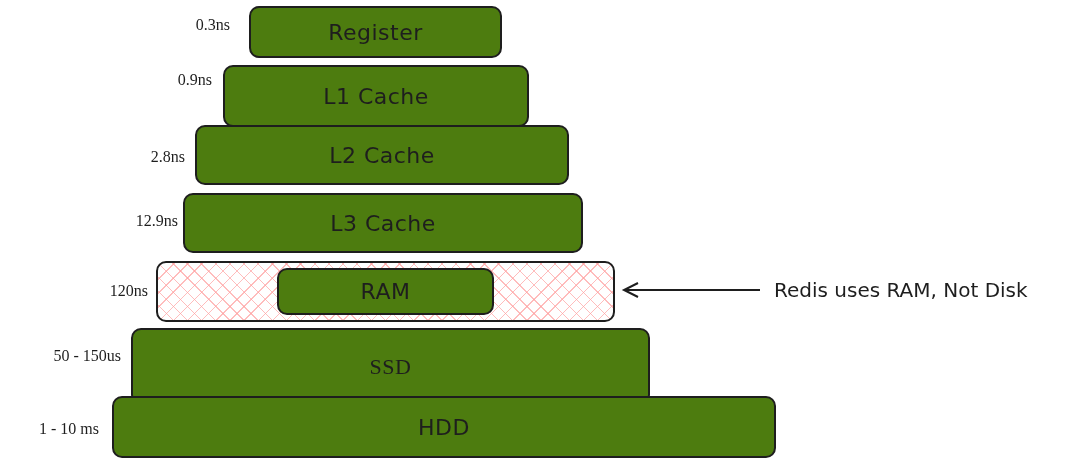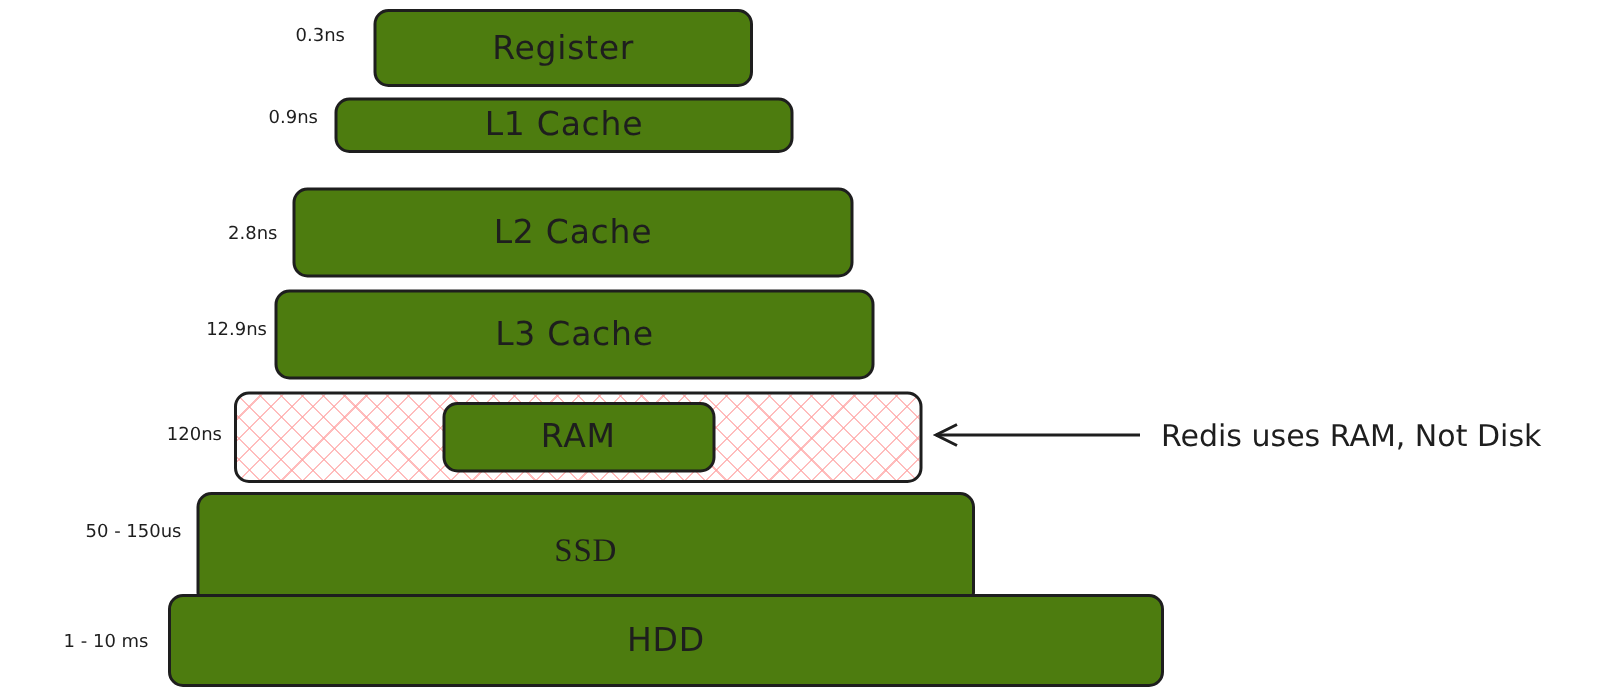--- a/index.html
+++ b/index.html
@@ -1,53 +1,53 @@
 <!DOCTYPE html>
 <html><head>
 <meta charset="utf-8">
 <style>
   html, body { margin:0; padding:0; background:#ffffff; }
   body { width:1080px; height:463px; position:relative; overflow:hidden;
          font-family:"DejaVu Sans", sans-serif; color:#1e1e1e; }
   .box { position:absolute; border:2px solid #1e1e1e; border-radius:10px; background:#4d7c0f;
          box-sizing:border-box; display:flex; align-items:center; justify-content:center;
          font-size:22px; letter-spacing:0.5px; }
-  .lat { position:absolute; font-size:12px; text-align:right; white-space:nowrap; }
+  .lat { position:absolute; font-size:16px; text-align:right; white-space:nowrap;font-family:Liberation Serif, serif; }
   .hatch { background-color:#fff;
     background-image:
       repeating-linear-gradient(45deg, rgba(255,160,160,0.7) 0 1px, transparent 1px 10px),
       repeating-linear-gradient(-45deg, rgba(255,160,160,0.7) 0 1px, transparent 1px 10px); }
   .note { position:absolute; font-size:20px; white-space:nowrap; }
 </style>
 </head>
 <body>
 
 <span class="lat" style="right:850px; top:16px;">0.3ns</span>
 <div class="box" style="left:249px; top:6px; width:253px; height:52px;">
   <span>Register</span>
 </div>
 
 <span class="lat" style="right:868px; top:71px;margin-left:36px;">0.9ns</span>
-<div class="box" style="left:223px; top:65px; width:306px; height:37px;align-items:center;">
+<div class="box" style="left:223px; top:65px; width:306px; height:62px;align-items:center;">
   <span>L1 Cache</span>
 </div>
 
 <span class="lat" style="right:895px; top:148px;">2.8ns</span>
 <div class="box" style="left:195px; top:125px; width:374px; height:60px;">
   <span>L2 Cache</span>
 </div>
 
 <span class="lat" style="right:902px; top:212px;">12.9ns</span>
 <div class="box" style="left:183px; top:193px; width:400px; height:60px;justify-content:center;">
   <span>L3 Cache</span>
 </div>
 
 <span class="lat" style="right:932px; top:282px;">120ns</span>
 <div class="box hatch" style="left:156px; top:261px; width:459px; height:61px;">
-  <div class="box" style="position:relative; width:182px; height:47px;">
+  <div class="box" style="position:relative; width:217px; height:47px;">
     <span>RAM</span>
   </div>
 </div>
 
 <svg style="position:absolute; left:618px; top:280px;" width="145" height="20">
   <line x1="6" y1="10" x2="142" y2="10" stroke="#1e1e1e" stroke-width="2"></line>
   <polyline points="20,3 6,10 20,17" fill="none" stroke="#1e1e1e" stroke-width="2"></polyline>
 </svg>
 <span class="note" style="left:774px; top:278px;">Redis uses RAM, Not Disk</span>
 

